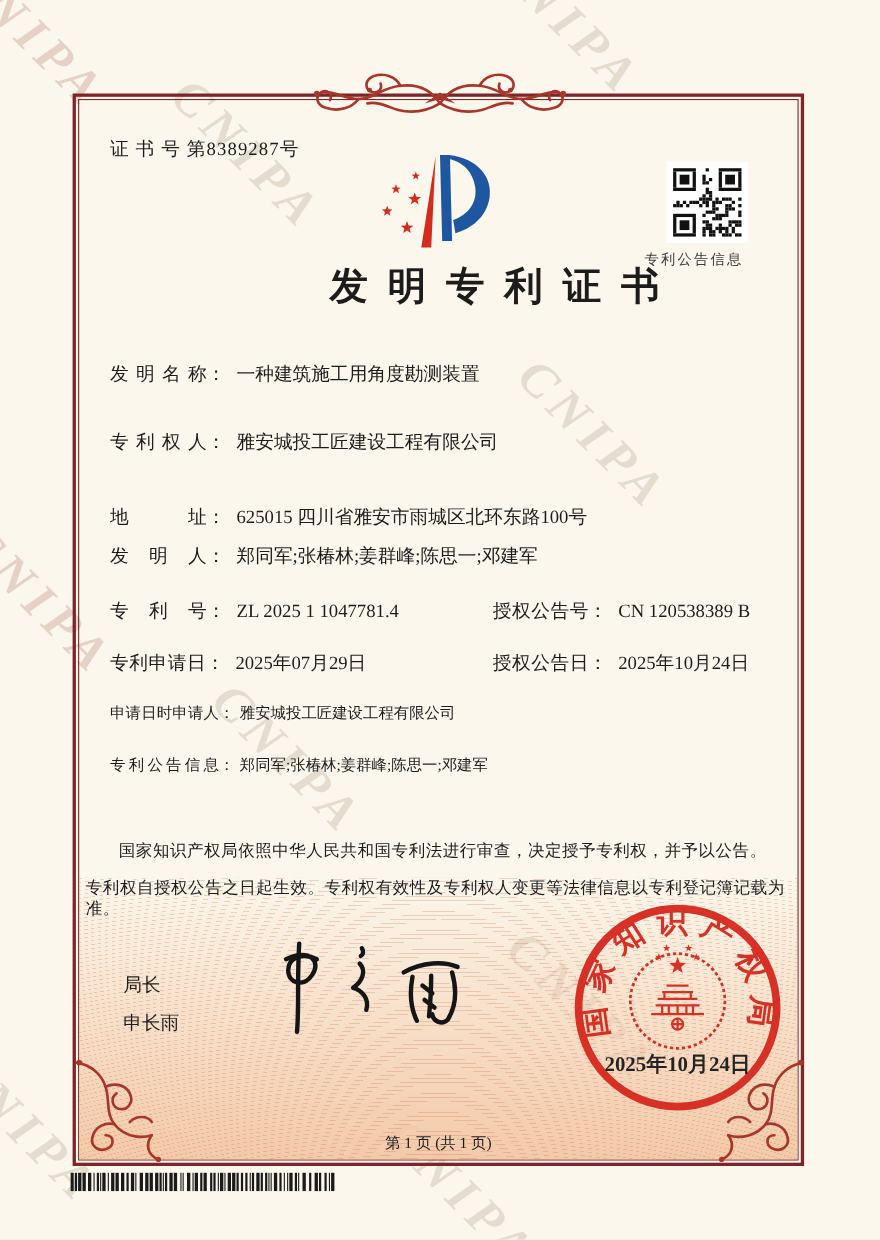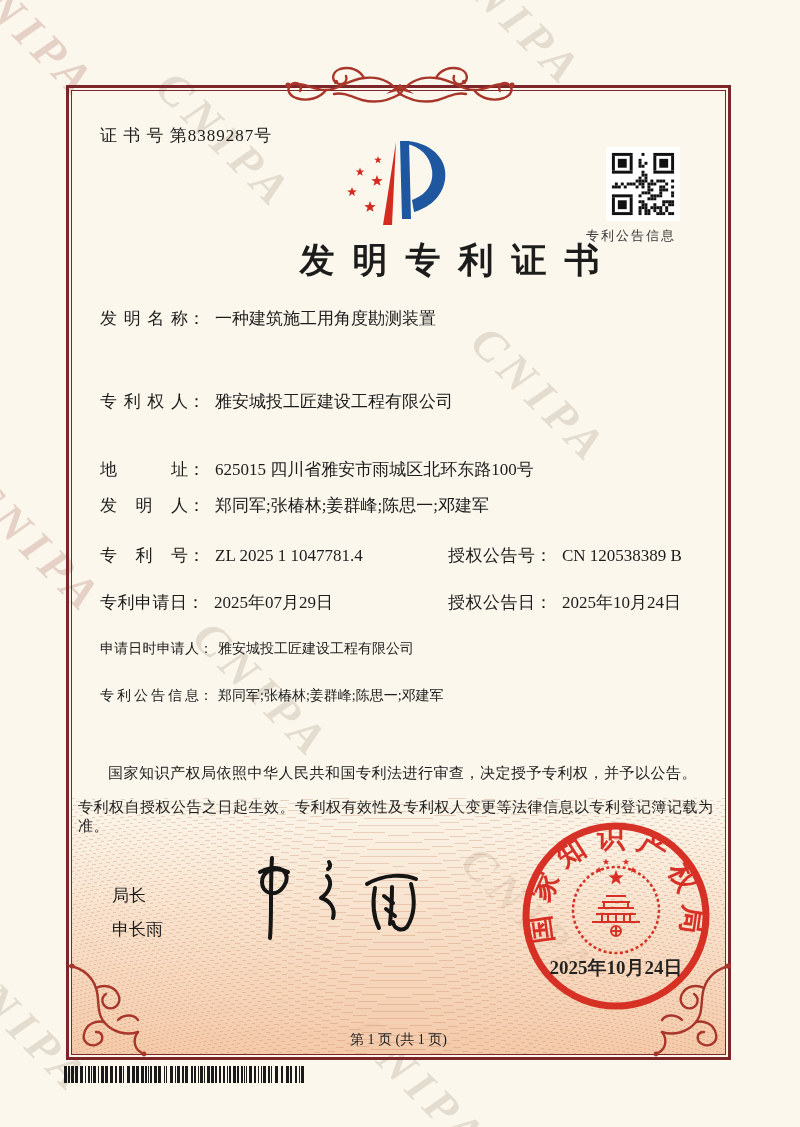--- a/index.html
+++ b/index.html
@@ -46,21 +46,21 @@
   }
   
   .row{position:absolute; left:100px; width:612px; font-size:17px; z-index:2; white-space:nowrap;}
   .row .lbl{display:inline-block; text-align:justify; text-align-last:justify; vertical-align:bottom;}
   .lw4{width:88px;} .lw5{width:87px;}
   .row .val{margin-left:10px;}
   .row .col2{position:absolute; left:348px; top:0;}
   .row.small{font-size:14px;}
   .row.small .lbl{width:99px;}
   .row.small .val{margin-left:5px;}
-  #row0{top:307px;} #row1{top:390px;} #row2{top:442px;margin-top:16px;} #row3{top:494px;}
+  #row0{top:328px;} #row1{top:390px;} #row2{top:442px;margin-top:16px;} #row3{top:494px;}
   #row4{top:544px;} #row5{top:591px;} #row6{top:640px;} #row7{top:687px;}
   
   .stmt{position:absolute; left:78px; width:644px; font-size:15px; letter-spacing:0.5px; z-index:2;}
   #stmt1{top:764px; padding-left:2em;}
   #stmt2{top:798px;}
   
   #director-title{position:absolute; left:112px; top:884px; font-size:17px; z-index:4; font-family:Liberation Sans, sans-serif;}
   #director-name{position:absolute; left:112px; top:918px; font-size:17px; z-index:4; font-family:"Liberation Sans",sans-serif;}
   #signature{position:absolute; left:232px; top:842px; width:200px; height:104px; z-index:4;}
   #seal{position:absolute; left:518px; top:818px; width:196px; height:196px; z-index:4; opacity:0.95;}

